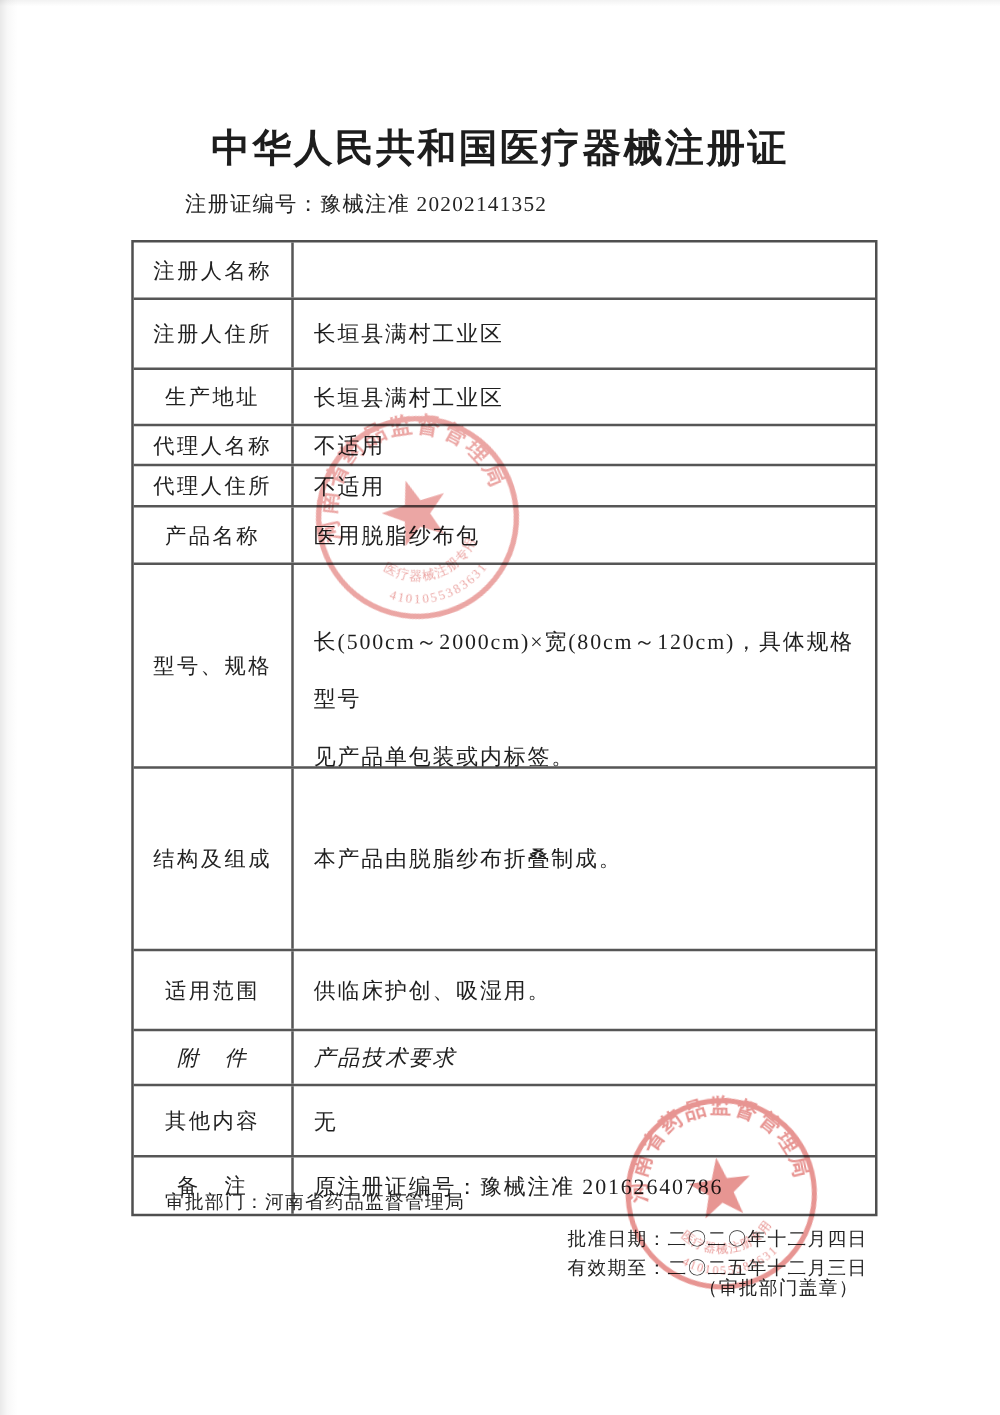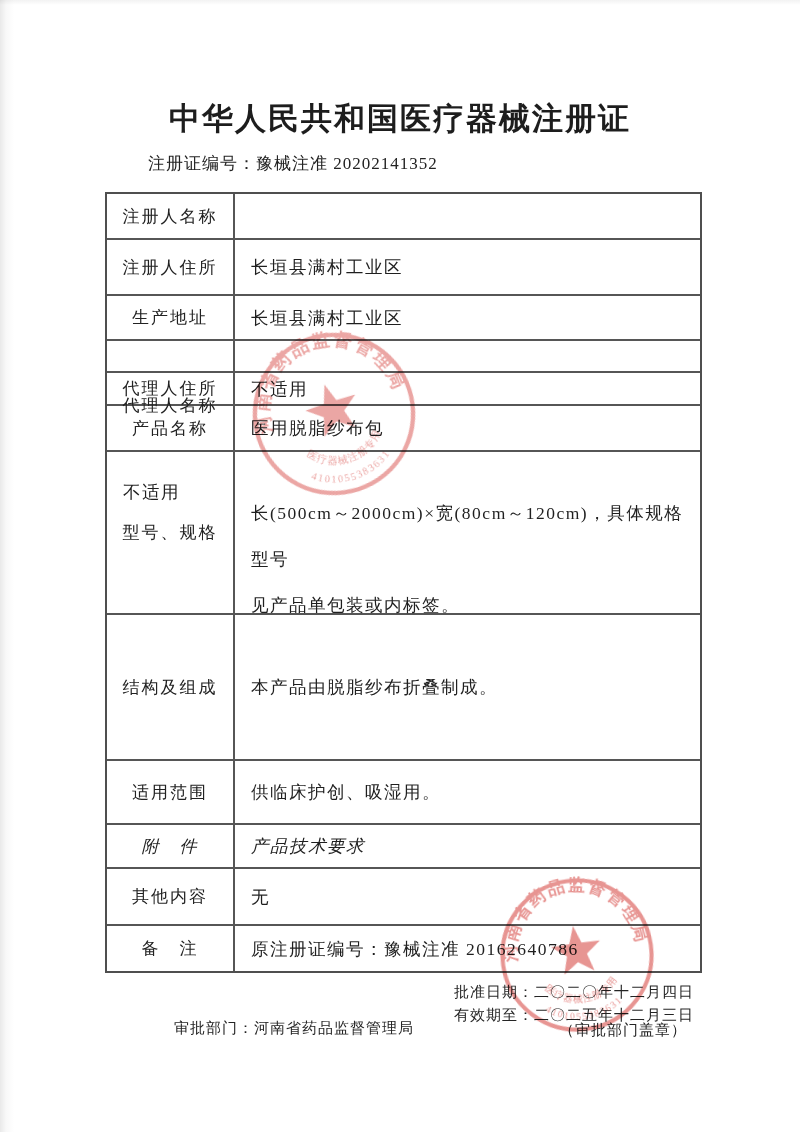--- a/index.html
+++ b/index.html
@@ -31,21 +31,21 @@
   .cert-table{
     position:absolute;left:105px;top:192px;width:597px;
     border:2px solid #4f4f4f;box-sizing:border-box;
     background:transparent;
   }
   .trow{display:flex;box-sizing:border-box;}
   .trow + .trow{border-top:2px solid #565656;}
   .trow:nth-child(1){height:44px;}
   .trow:nth-child(2){height:56px;}
   .trow:nth-child(3){height:45px;}
-  .trow:nth-child(4){height:32px;flex-direction:column;}
+  .trow:nth-child(4){height:32px;}
   .trow:nth-child(5){height:33px;}
   .trow:nth-child(6){height:46px;}
   .trow:nth-child(7){height:163px;}
   .trow:nth-child(8){height:146px;}
   .trow:nth-child(9){height:64px;}
   .trow:nth-child(10){height:44px;font-style:italic;}
   .trow:nth-child(11){height:57px;}
   .trow:nth-child(12){height:47px;}
   .tlabel{
     width:128px;flex:0 0 128px;
@@ -54,22 +54,22 @@
     border-right:2px solid #565656;box-sizing:border-box;
     text-align:right;
   }
   .tvalue{
     flex:1;display:flex;align-items:center;
     padding:0 16px;font-size:17.5px;color:#1f1f1f;
     letter-spacing:1.5px;white-space:pre-line;line-height:46px;
   }
   .trow.v-top .tvalue{align-items:flex-start;padding-top:38px;}
   .footer-left{
-    position:absolute;left:132px;top:1019px;
-    font-size:15px;letter-spacing:1px;color:#242424;margin-left:42px;
+    position:absolute;left:132px;top:952px;
+    font-size:15px;letter-spacing:1px;color:#242424;
   }
   .footer-right{
     position:absolute;left:454px;top:981px;
     font-size:15px;letter-spacing:1px;color:#242424;line-height:23px;
   }
   .seal-note{
     position:absolute;left:559px;top:1021px;
     font-size:15px;letter-spacing:1px;color:#242424;
   }
   .stamp{

